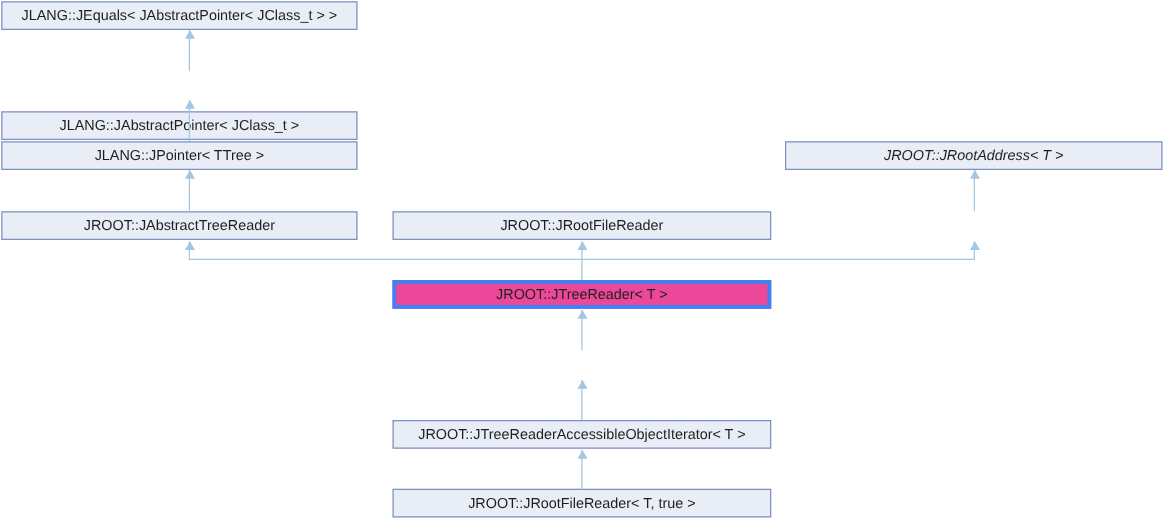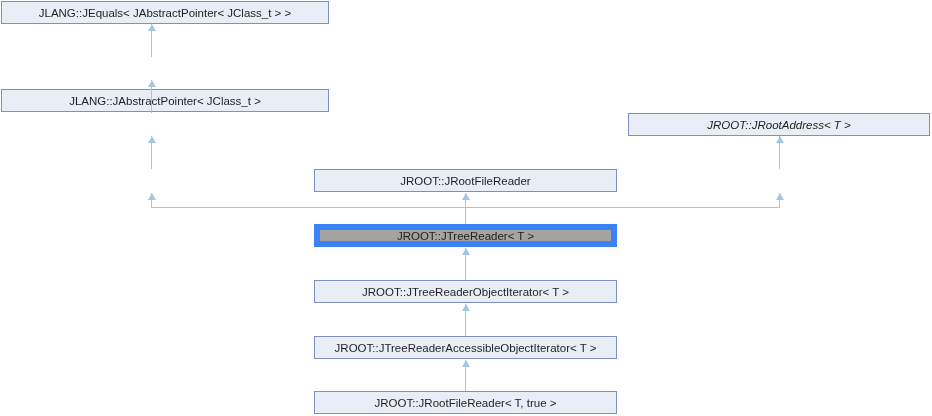--- a/index.html
+++ b/index.html
@@ -23,22 +23,22 @@
     border: 1px solid #7e90c2;
     display: flex;
     align-items: center;
     justify-content: center;
     font-size: 11.5px;
     color: #1f1f1f;
     white-space: nowrap;
     cursor: pointer;
   }
   .node.highlight {
-    background: #a3a3a3;
-    border: 6px solid #3b82f6;
+    background: #ec4899;
+    border: 3px solid #3b82f6;
     cursor: default;
   }
   .edge-v {
     position: absolute;
     width: 1px;
     background: #a3c6e2;
   }
   .edge-h {
     position: absolute;
     height: 1px;
@@ -46,43 +46,44 @@
   }
   .arrow-up {
     position: absolute;
     width: 0;
     height: 0;
     border-left: 4px solid transparent;
     border-right: 4px solid transparent;
     border-bottom: 7px solid #a3c6e2;
   }
   
-  .col-left  { left: 1px;   width: 328px; }
+  .col-left  { left: 1px;   width: 285px; }
   .col-mid   { left: 314px; width: 303px; }
   .col-right { left: 628px; width: 302px; font-style: italic; }
   .row-1 { top: 1px; }
   .row-2 { top: 57px; margin-top: 32px; }
   .row-3 { top: 113px; }
   .row-4 { top: 169px; }
   .row-5 { top: 224px; }
   .row-6 { top: 280px; }
   .row-7 { top: 336px; }
   .row-8 { top: 391px; }
 </style>
 </head>
 <body>
 
 <div id="canvas">
 
   <div class="node col-left row-1">JLANG::JEquals&lt; JAbstractPointer&lt; JClass_t &gt; &gt;</div>
   <div class="node col-left row-2">JLANG::JAbstractPointer&lt; JClass_t &gt;</div>
+  <div class="node col-left row-3">JLANG::JPointer&lt; TTree &gt;</div>
   <div class="node col-right row-3">JROOT::JRootAddress&lt; T &gt;</div>
+  <div class="node col-left row-4">JROOT::JAbstractTreeReader</div>
   <div class="node col-mid row-4">JROOT::JRootFileReader</div>
   <div class="node highlight col-mid row-5">JROOT::JTreeReader&lt; T &gt;</div>
-  <div class="node col-mid row-6">JROOT::JTreeReaderObjectIterator&lt; T &gt;</div>
   <div class="node col-mid row-7">JROOT::JTreeReaderAccessibleObjectIterator&lt; T &gt;</div>
   <div class="node col-mid row-8">JROOT::JRootFileReader&lt; T, true &gt;</div>
 
   <div class="edge-v" style="left:151px; top:24px; height:33px;"></div>
   <div class="arrow-up" style="left:148px; top:24px;"></div>
 
   <div class="edge-v" style="left:151px; top:80px; height:33px;"></div>
   <div class="arrow-up" style="left:148px; top:80px;"></div>
 
   <div class="edge-v" style="left:151px; top:136px; height:33px;"></div>

